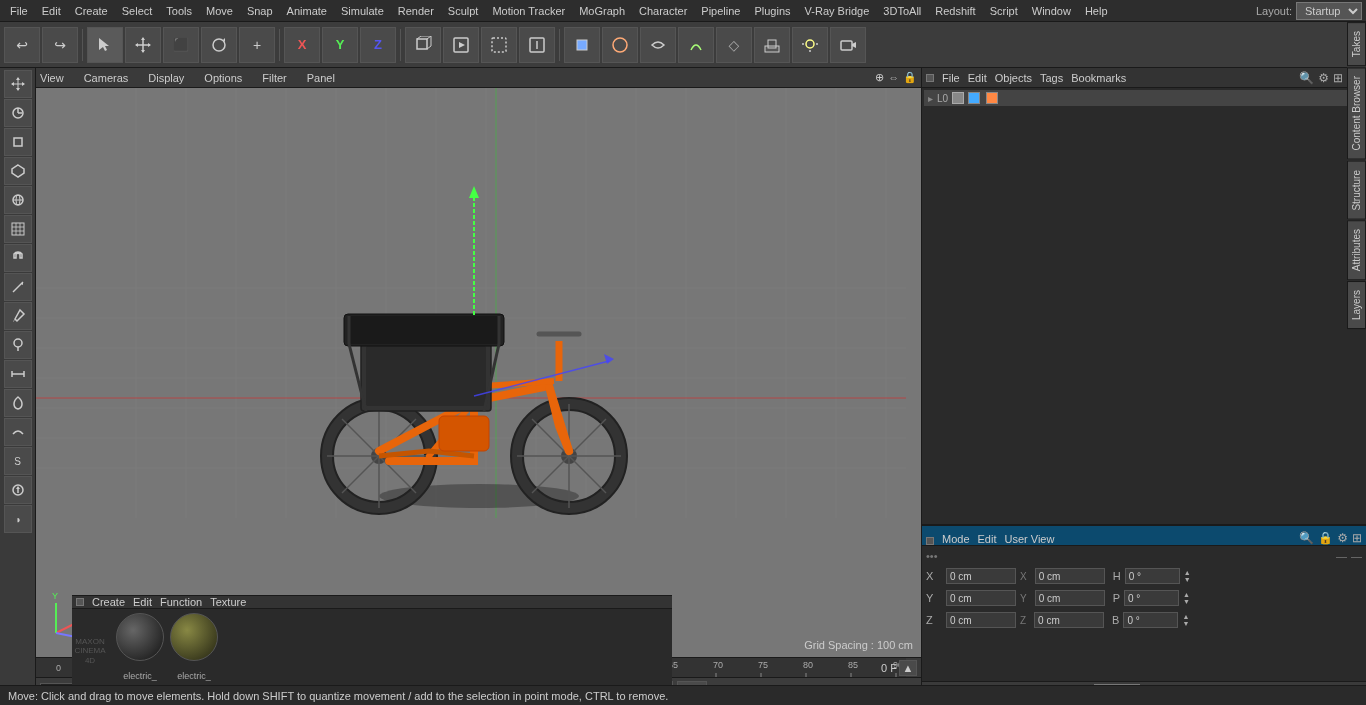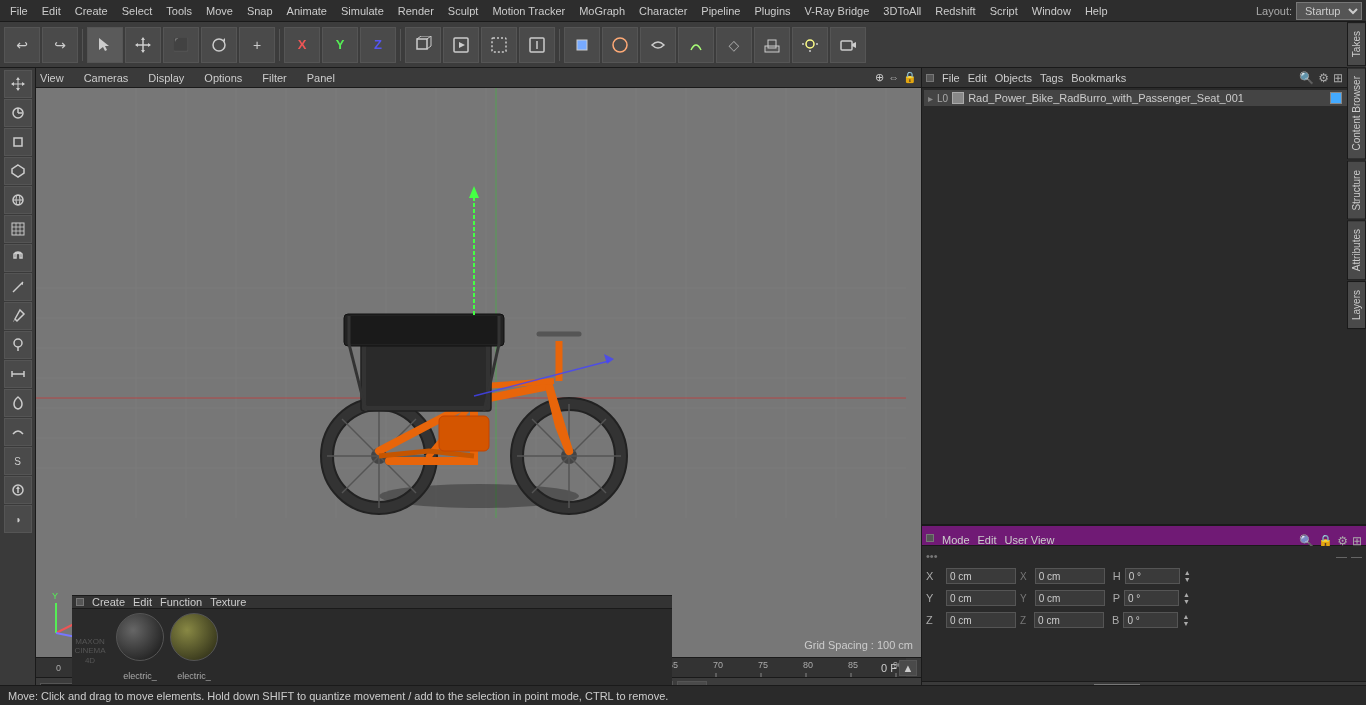--- a/index.html
+++ b/index.html
@@ -46,21 +46,21 @@
     #right-panel { width: 445px; background: #3a3a3a; border-left: 1px solid #1a1a1a; display: flex; flex-direction: column; }
     #object-manager { flex: 1; border-bottom: 1px solid #1a1a1a; display: flex; flex-direction: column; }
     #om-header { display: flex; align-items: center; background: #333; height: 20px; border-bottom: 1px solid #1a1a1a; padding: 0 4px; gap: 8px; }
     #om-header span { font-size: 11px; color: #ccc; cursor: pointer; }
     #om-content { flex: 1; background: #2a2a2a; padding: 2px; position: relative; }
     .om-item { display: flex; align-items: center; gap: 4px; padding: 2px 4px; cursor: pointer; background: #444; }
     .om-icon { width: 14px; height: 14px; background: #888; display: inline-block; }
     .om-color-box { width: 12px; height: 12px; background: #4af; border: 1px solid #888; }
 
     #attributes-panel { height: 180px; border-top: 1px solid #1a1a1a; display: flex; flex-direction: column; }
-    #attr-header { display: flex; align-items: flex-start; background: #701a75; height: 20px; border-bottom: 1px solid #1a1a1a; padding: 8px 4px; gap: 8px; }
+    #attr-header { display: flex; align-items: flex-end; background: #0c4a6e; height: 20px; border-bottom: 1px solid #1a1a1a; padding: 0 4px; gap: 8px; }
     #attr-header span { font-size: 11px; color: #ccc; cursor: pointer; }
     #attr-content { flex: 1; background: #2a2a2a; padding: 4px; }
     .attr-row { display: flex; align-items: center; height: 20px; gap: 4px; margin-bottom: 2px; }
     .attr-label { width: 16px; color: #aaa; font-size: 11px; }
     .attr-field { background: #3a3a3a; border: 1px solid #555; color: #ccc; font-size: 10px; padding: 1px 3px; width: 70px; height: 16px; }
     .attr-field2 { background: #3a3a3a; border: 1px solid #555; color: #ccc; font-size: 10px; padding: 1px 3px; width: 70px; height: 16px; margin-left: 4px; }
     .attr-label-right { color: #aaa; font-size: 11px; margin-left: 4px; }
     .attr-field-right { background: #3a3a3a; border: 1px solid #555; color: #ccc; font-size: 10px; padding: 1px 3px; width: 55px; height: 16px; }
     #attr-footer { display: flex; align-items: center; background: #3a3a3a; height: 24px; border-top: 1px solid #1a1a1a; padding: 0 4px; gap: 4px; }
     .world-dropdown { background: #555; border: 1px solid #777; color: #ccc; font-size: 11px; padding: 1px 4px; height: 18px; width: 80px; }
@@ -610,21 +610,20 @@
           <span style="color:#aaa; font-size:12px; cursor:pointer;">⚙</span>
           <span style="color:#aaa; font-size:12px; cursor:pointer;">⊞</span>
           <span style="color:#aaa; font-size:12px; cursor:pointer;">🔒</span>
         </div>
       </div>
       <div id="om-content">
         <div class="om-item">
           <span style="color:#888; font-size:10px;">▸</span>
           <span style="font-size:10px; color:#aaa;">L0</span>
           <div class="om-icon" style="background:#888; width:12px; height:12px; border:1px solid #aaa;"></div>
-          <span style="font-size:11px; color:#ccc; flex:1;">Rad_Power_Bike_RadBurro_with_Passenger_Seat_001</span>
           <div class="om-color-box" style="background:#4af;"></div>
           <div class="om-color-box" style="background:#f84; margin-left:2px;"></div>
         </div>
       </div>
     </div>
 
     <div id="attributes-panel">
       <div id="attr-header">
         <div style="width:8px; height:8px; background:#555; border:1px solid #777;"></div>
         <span>Mode</span>

